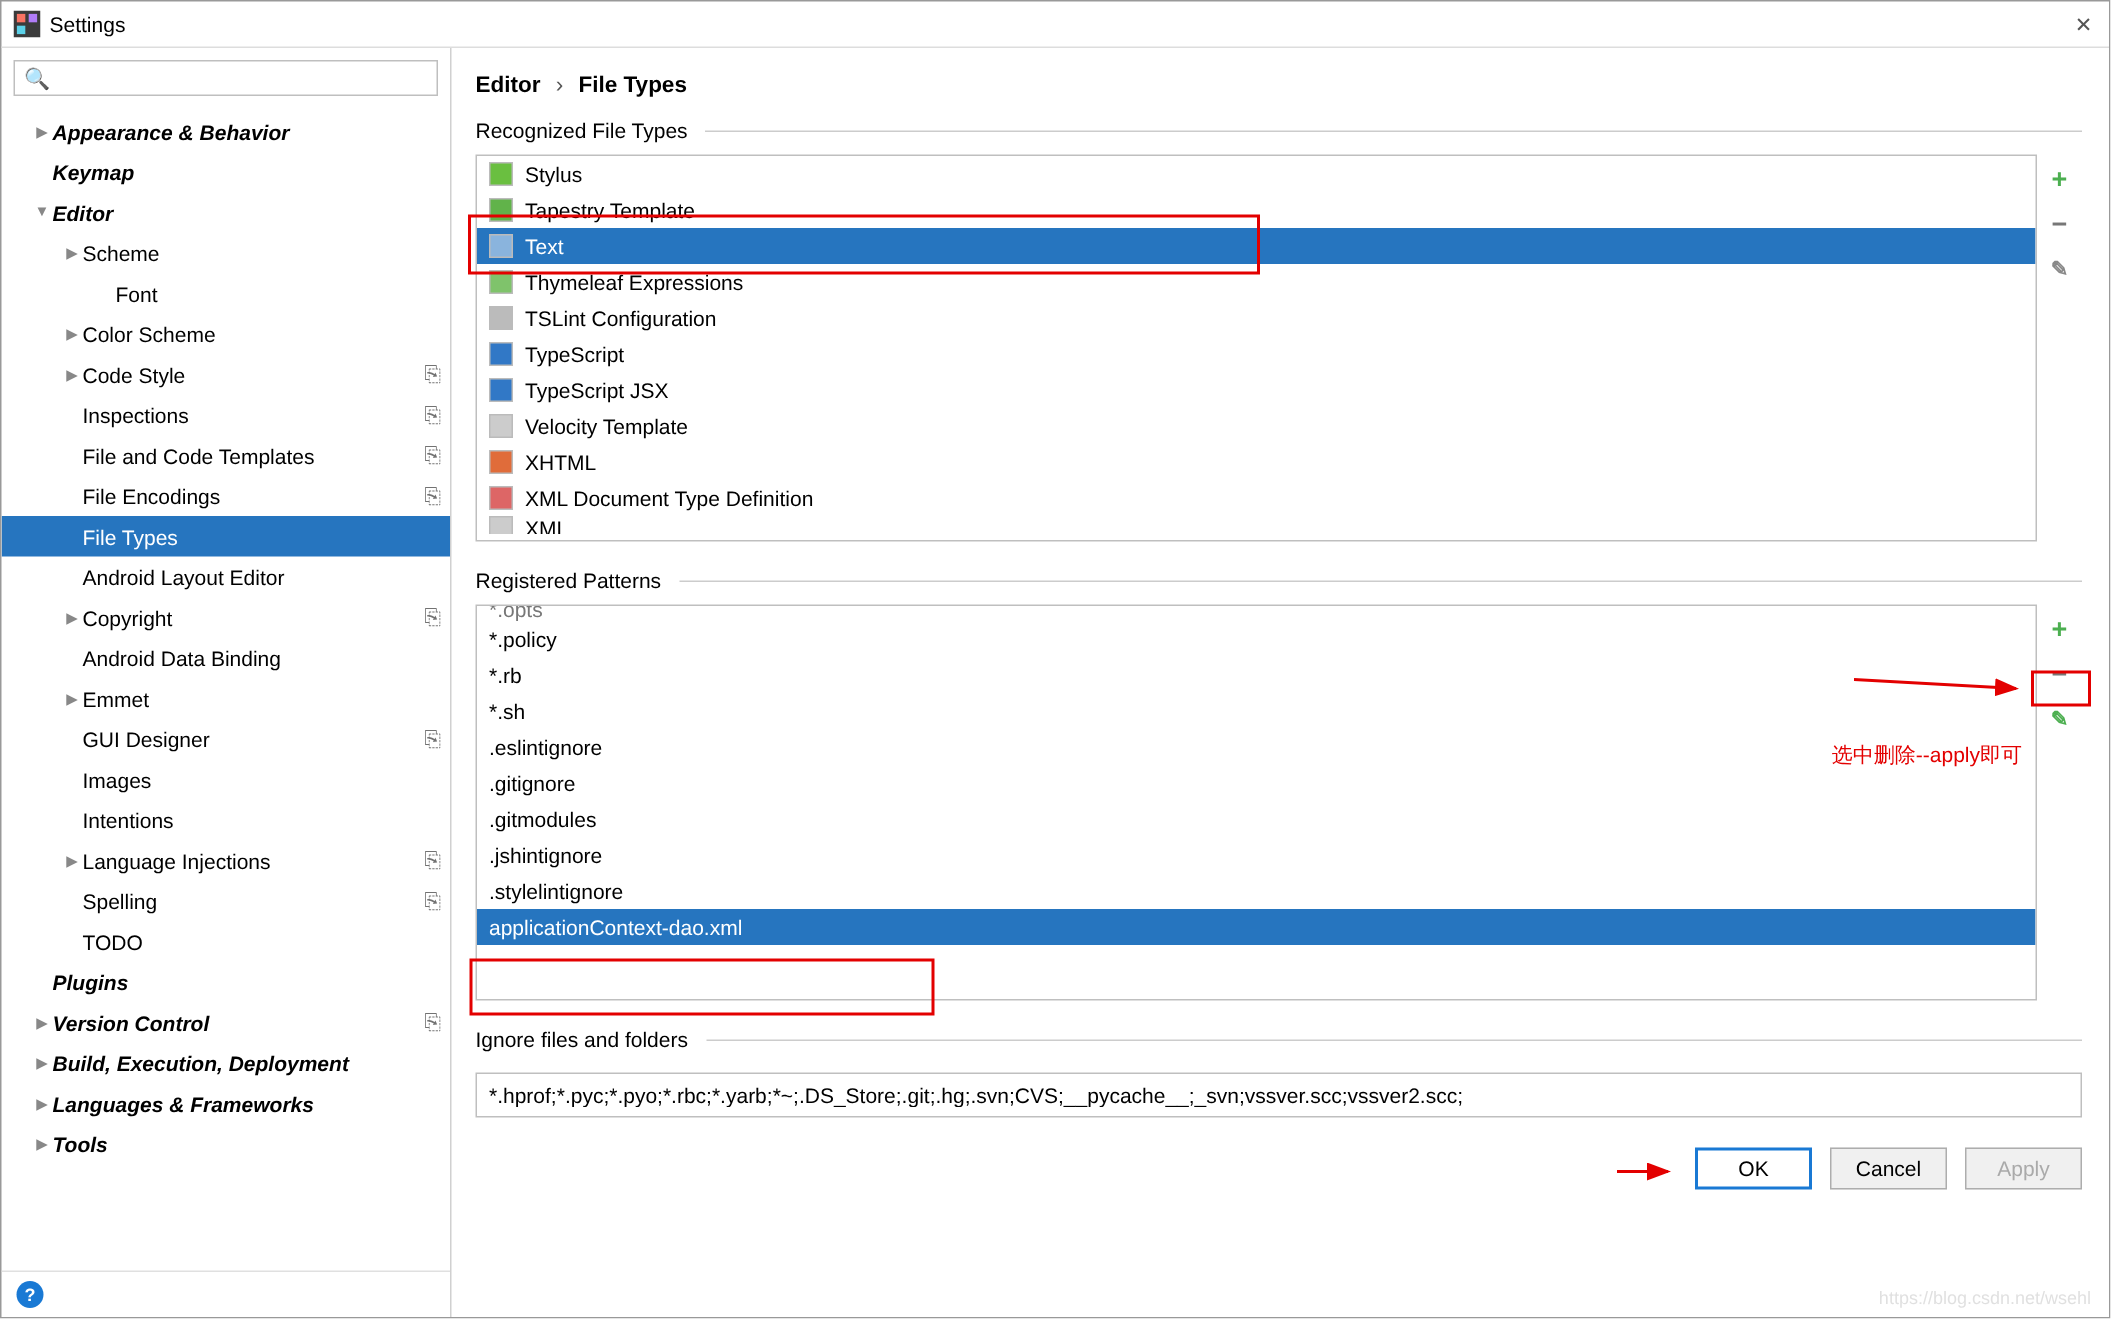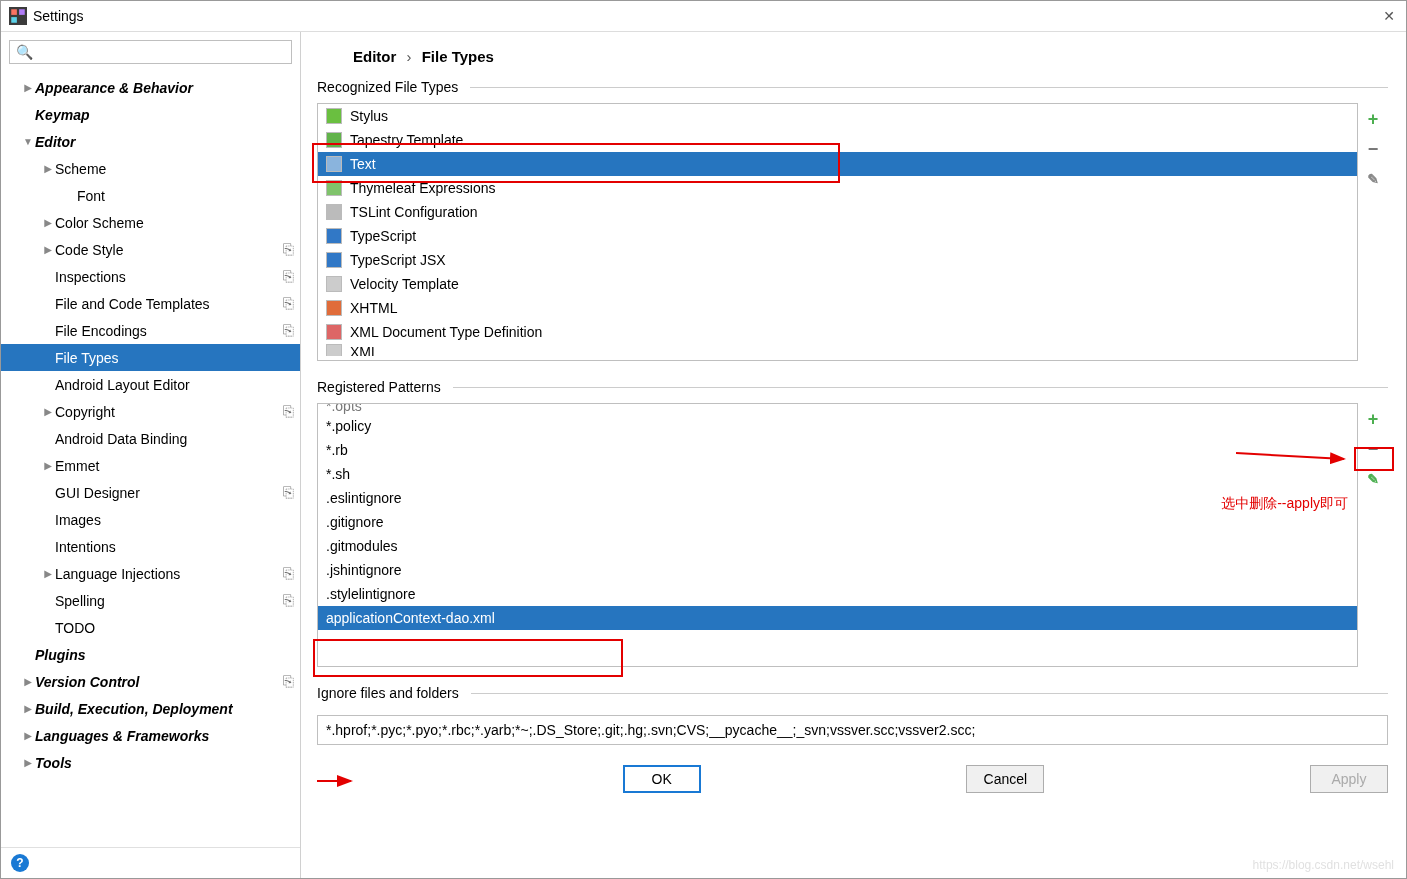--- a/index.html
+++ b/index.html
@@ -19,40 +19,40 @@
 .chev { width: 14px; text-align: center; color: #888; font-size: 10px; }
 .tree-item .label { flex: 1; white-space: nowrap; }
 .tree-item.bold .label { font-weight: 700; font-style: italic; }
 .tree-item.selected { background: #2675BF; color: #fff; }
 .ind1 { padding-left: 20px; }
 .ind2 { padding-left: 40px; }
 .ind3 { padding-left: 62px; }
 .footer-left { padding: 6px 10px; border-top: 1px solid #e0e0e0; }
 .help-circle { width:18px; height:18px; border-radius:50%; background:#1979D4; color:#fff; font-weight:700; font-size:12px; display:flex; align-items:center; justify-content:center; }
 .right { flex: 1; display: flex; flex-direction: column; padding: 10px 18px 8px 16px; position: relative; overflow: hidden; }
-.breadcrumb { font-size: 15px; padding: 6px 0 14px 0; margin-left: 36px; }
+.breadcrumb { font-size: 15px; padding: 6px 0 14px 0; }
 .breadcrumb .crumb { font-weight: 700; }
 .breadcrumb .sep { margin: 0 6px; color: #555; }
 .section-title { font-size: 14px; position: relative; margin-bottom: 8px; display: flex; align-items: center; }
 .section-title::after { content:""; flex:1; height:1px; background:#ccc; margin-left: 12px; }
 .panel { display: flex; }
 .listbox { flex:1; border:1px solid #bfbfbf; background:#fff; overflow-y: auto; position: relative; }
 .side-actions { width: 30px; display: flex; flex-direction: column; align-items: center; gap: 10px; padding-top: 6px; }
 .icon-btn { width:20px; height:20px; display:flex; align-items:center; justify-content:center; cursor:pointer; font-size:18px; font-weight:700; }
 .plus { color:#4CAF50; }
 .minus { color:#777; }
 .pencil { color:#888; font-size:14px;}
 .pencil-green { color:#4CAF50; font-size:14px;}
 .ft-row { display:flex; align-items:center; height:24px; padding:0 8px; gap:8px; cursor:pointer; }
 .ft-row.selected { background:#2675BF; color:#fff; }
 .ft-icon { width:16px; height:16px; background:#ddd; border:1px solid #bbb; flex:none; }
 .pat-row { height:24px; padding:0 8px; display:flex; align-items:center; cursor:pointer; }
 .pat-row.selected { background:#2675BF; color:#fff; }
 .ignore-input { width:100%; border:1px solid #bfbfbf; padding:6px 8px; margin-top:6px; font-size:14px; }
-.dialog-buttons { display:flex; justify-content:space-between; gap:12px; padding-top:20px; }
+.dialog-buttons { display:flex; justify-content:flex-end; gap:12px; padding-top:20px; }
 button.dlg { min-width:78px; height:28px; border:1px solid #adadad; background:#f0f0f0; cursor:pointer; font-size:14px; }
 button.dlg.primary { border:2px solid #1979D4; background:#fff; }
 button.dlg.disabled { color:#aaa; cursor:default; }
 
 .redbox { position:absolute; border:2px solid #e30000; pointer-events:none; }
 .red-arrow { position:absolute; pointer-events:none; }
 .red-note { position:absolute; color:#e30000; font-size:14px; pointer-events:none; }
 
 .ic-styl { background:#6abf40;}
 .ic-tap { background:#61b34a;}

